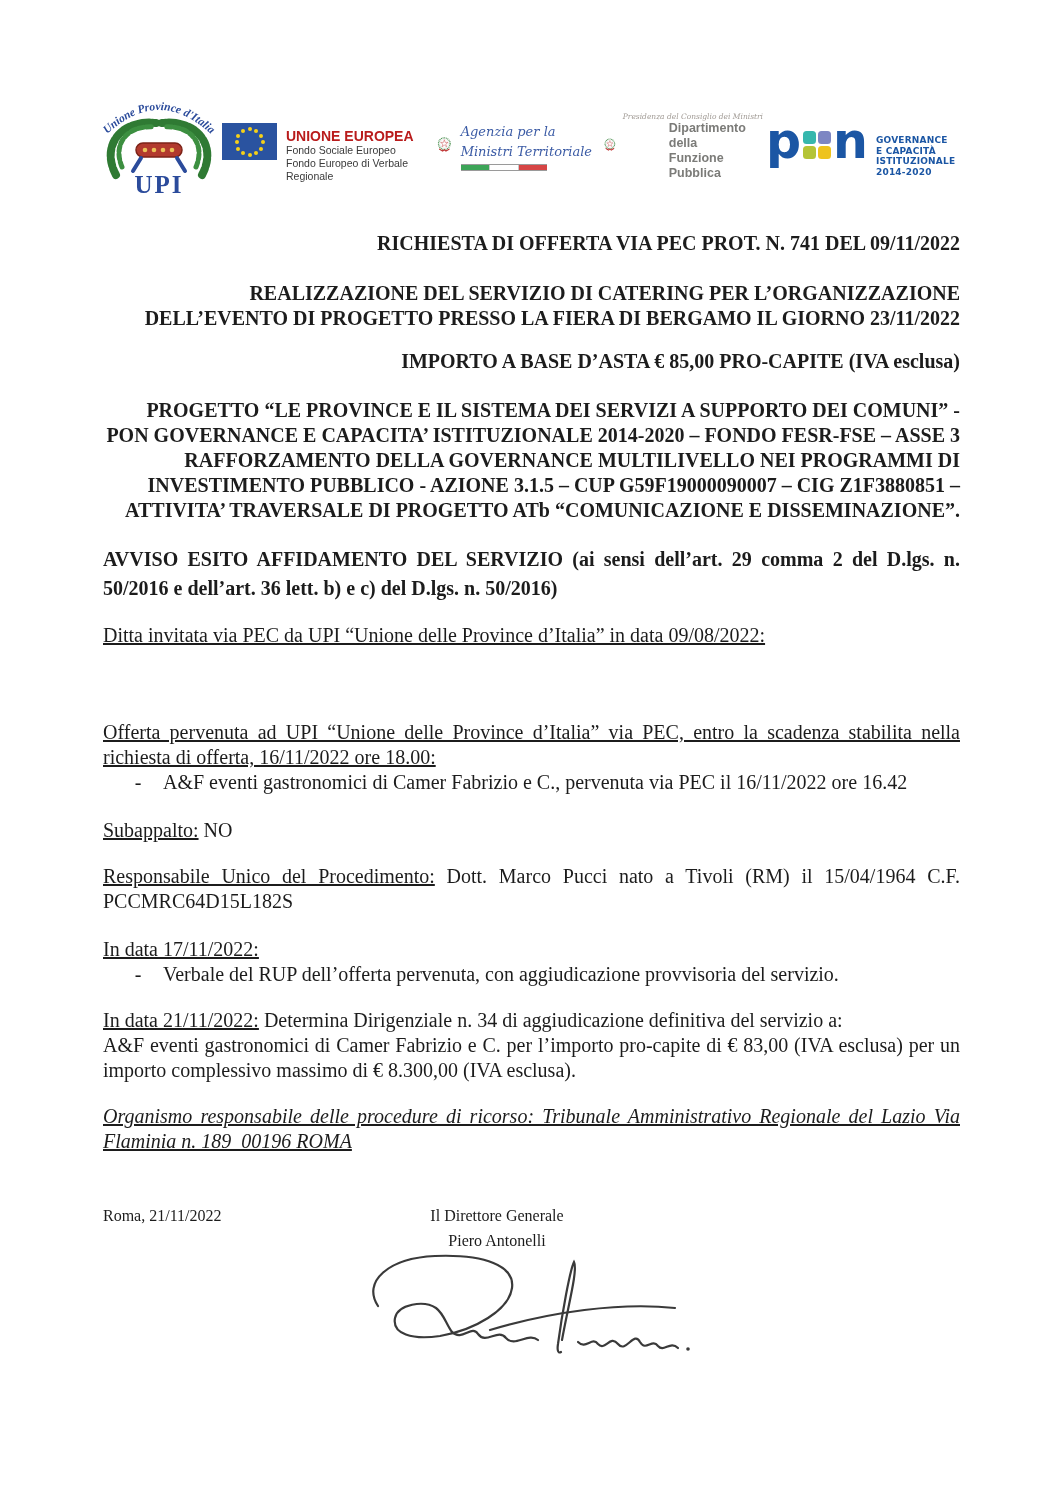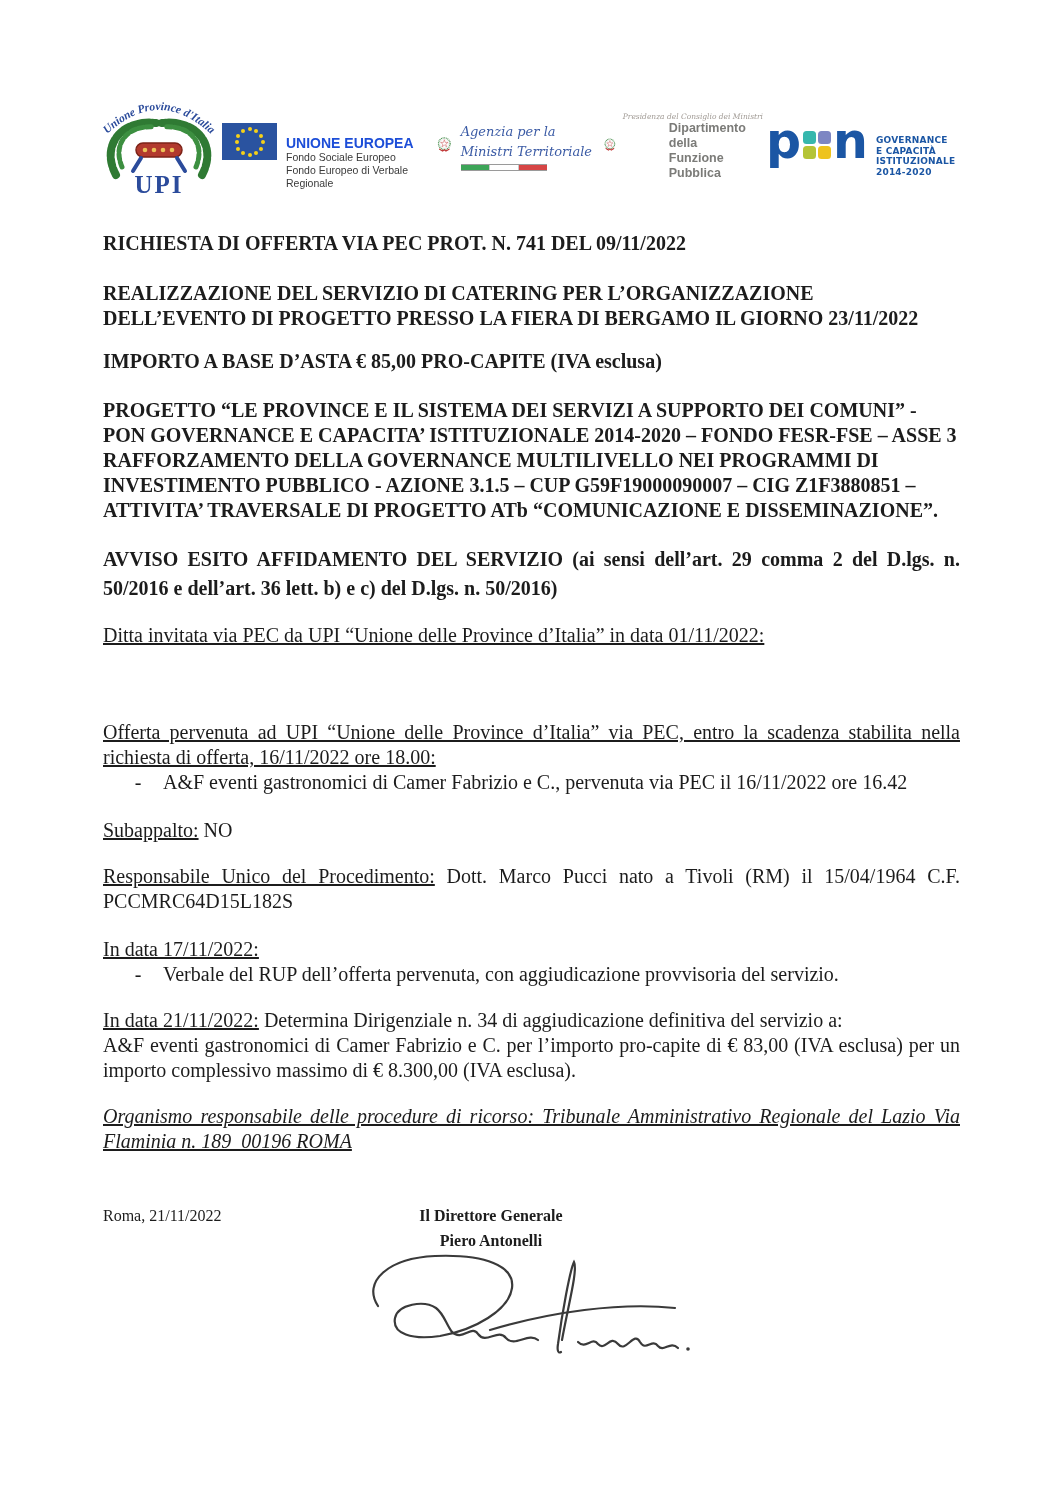--- a/index.html
+++ b/index.html
@@ -9,21 +9,21 @@
     background:#ffffff; overflow:hidden;
     font-family:"Liberation Serif", serif; color:#1c1c1c;
   }
   
   .logo { position:absolute; }
   #upi-logo { left:92px; top:83px; width:135px; height:115px; }
   #eu-logo  { left:222px; top:120px; width:200px; height:56px; display:flex; }
   #eu-flag  { width:55px; height:37px; background:#2a53a0; position:relative; flex:none; margin-top:3px; }
   #eu-flag .st { position:absolute; width:4px; height:4px; background:#f7d117; border-radius:50%; }
   #eu-text { margin-left:9px; font-family:"Liberation Sans", sans-serif; }
-  #eu-text .t  { font-size:14px; font-weight:bold; color:#1d4ed8; line-height:16px; margin-top:15px;}
+  #eu-text .t  { font-size:14px; font-weight:bold; color:#b91c1c; line-height:16px; margin-top:8px;}
   #eu-text .s  { font-size:10.5px; color:#3a3a3a; line-height:13px; }
   #agenzia-logo { left:436px; top:114px; width:156px; height:64px; display:flex; }
   #agenzia-text { margin-left:8px; margin-top:8px; font-family:"DejaVu Serif", serif;
     font-style:italic; font-size:13px; color:#3b5ba5; line-height:20px; white-space:nowrap; }
   .tricolor { display:flex; width:86px; height:7px; margin-top:2px;
     border-top:1px solid #9a9a9a; border-bottom:1px solid #9a9a9a; }
   .tricolor i { flex:1; }
   .tricolor .g { background:#3da558; }
   .tricolor .w { background:#ffffff; border-left:1px solid #c9c9c9; border-right:1px solid #c9c9c9;}
   .tricolor .r { background:#d64545; }
@@ -39,29 +39,29 @@
     gap:2px; margin:9px 2px 0 2px; }
   #pon-squares i { border-radius:3.5px; display:block; }
   .sq-teal   { background:#36b7ad; }
   .sq-purple { background:#7d86c3; }
   .sq-green  { background:#b4c436; }
   .sq-yellow { background:#eec31e; }
   #pon-text { margin-left:8px; margin-top:13px; font-size:9px; font-weight:bold; color:#1b56a4;
     line-height:10.5px; letter-spacing:.2px; white-space:nowrap; }
   
   .para { position:absolute; left:103px; width:857px; font-size:20px; line-height:25px; }
-  .center { text-align:left; }
+  .center { text-align:right; }
   .bold { font-weight:bold; }
   .just { text-align:justify; }
   .ital { font-style:italic; }
   .u { text-decoration:underline; }
   .dash { display:inline-block; width:30px; margin-left:20px; text-align:center; }
   .litext { margin-left:10px; }
   #p-avviso { line-height:29px; }
-  #sig-block { position:absolute; left:101px; top:1203px; width:780px;font-weight:bold; }
+  #sig-block { position:absolute; left:107px; top:1203px; width:780px; }
   #sig-center { text-align:center; line-height:25px; }
   #roma-line { position:absolute; left:103px; top:1203px; font-size:16px; line-height:25px; }
   #signature { position:absolute; left:340px; top:1244px; }
 </style>
 </head>
 <body>
 
 <div id="page">
 
   <div class="logo" id="upi-logo">
@@ -165,21 +165,21 @@
 
   <div class="para center bold" style="top:281px">REALIZZAZIONE DEL SERVIZIO DI CATERING PER L’ORGANIZZAZIONE DELL’EVENTO DI PROGETTO PRESSO LA FIERA DI BERGAMO IL GIORNO 23/11/2022</div>
 
   <div class="para center bold" style="top:349px">IMPORTO A BASE D’ASTA € 85,00 PRO-CAPITE (IVA esclusa)</div>
 
   <div class="para center bold" style="top:398px">PROGETTO “LE PROVINCE E IL SISTEMA DEI SERVIZI A SUPPORTO DEI COMUNI” - PON GOVERNANCE E CAPACITA’ ISTITUZIONALE 2014-2020 – FONDO FESR-FSE – ASSE 3 RAFFORZAMENTO DELLA GOVERNANCE MULTILIVELLO NEI PROGRAMMI DI INVESTIMENTO PUBBLICO - AZIONE 3.1.5 – CUP G59F19000090007 – CIG Z1F3880851 – ATTIVITA’ TRAVERSALE DI PROGETTO ATb “COMUNICAZIONE E DISSEMINAZIONE”.</div>
 
   <div class="para bold just" id="p-avviso" style="top:545px">AVVISO ESITO AFFIDAMENTO DEL SERVIZIO (ai sensi dell’art. 29 comma 2 del D.lgs. n. 50/2016 e dell’art. 36 lett. b) e c) del D.lgs. n. 50/2016)</div>
 
   <div class="para" style="top:623px">
-    <span class="u">Ditta invitata via PEC da UPI “Unione delle Province d’Italia” in data 01/11/2022:</span>
+    <span class="u">Ditta invitata via PEC da UPI “Unione delle Province d’Italia” in data 09/08/2022:</span>
   </div>
 
   <div class="para just" style="top:720px">
     <span class="u">Offerta pervenuta ad UPI “Unione delle Province d’Italia” via PEC, entro la scadenza stabilita nella richiesta di offerta, 16/11/2022 ore 18.00:</span>
   </div>
   <div class="para" style="top:770px">
     <span class="dash">-</span><span class="litext">A&amp;F eventi gastronomici di Camer Fabrizio e C., pervenuta via PEC il 16/11/2022 ore 16.42</span>
   </div>
 
   <div class="para" style="top:818px">

